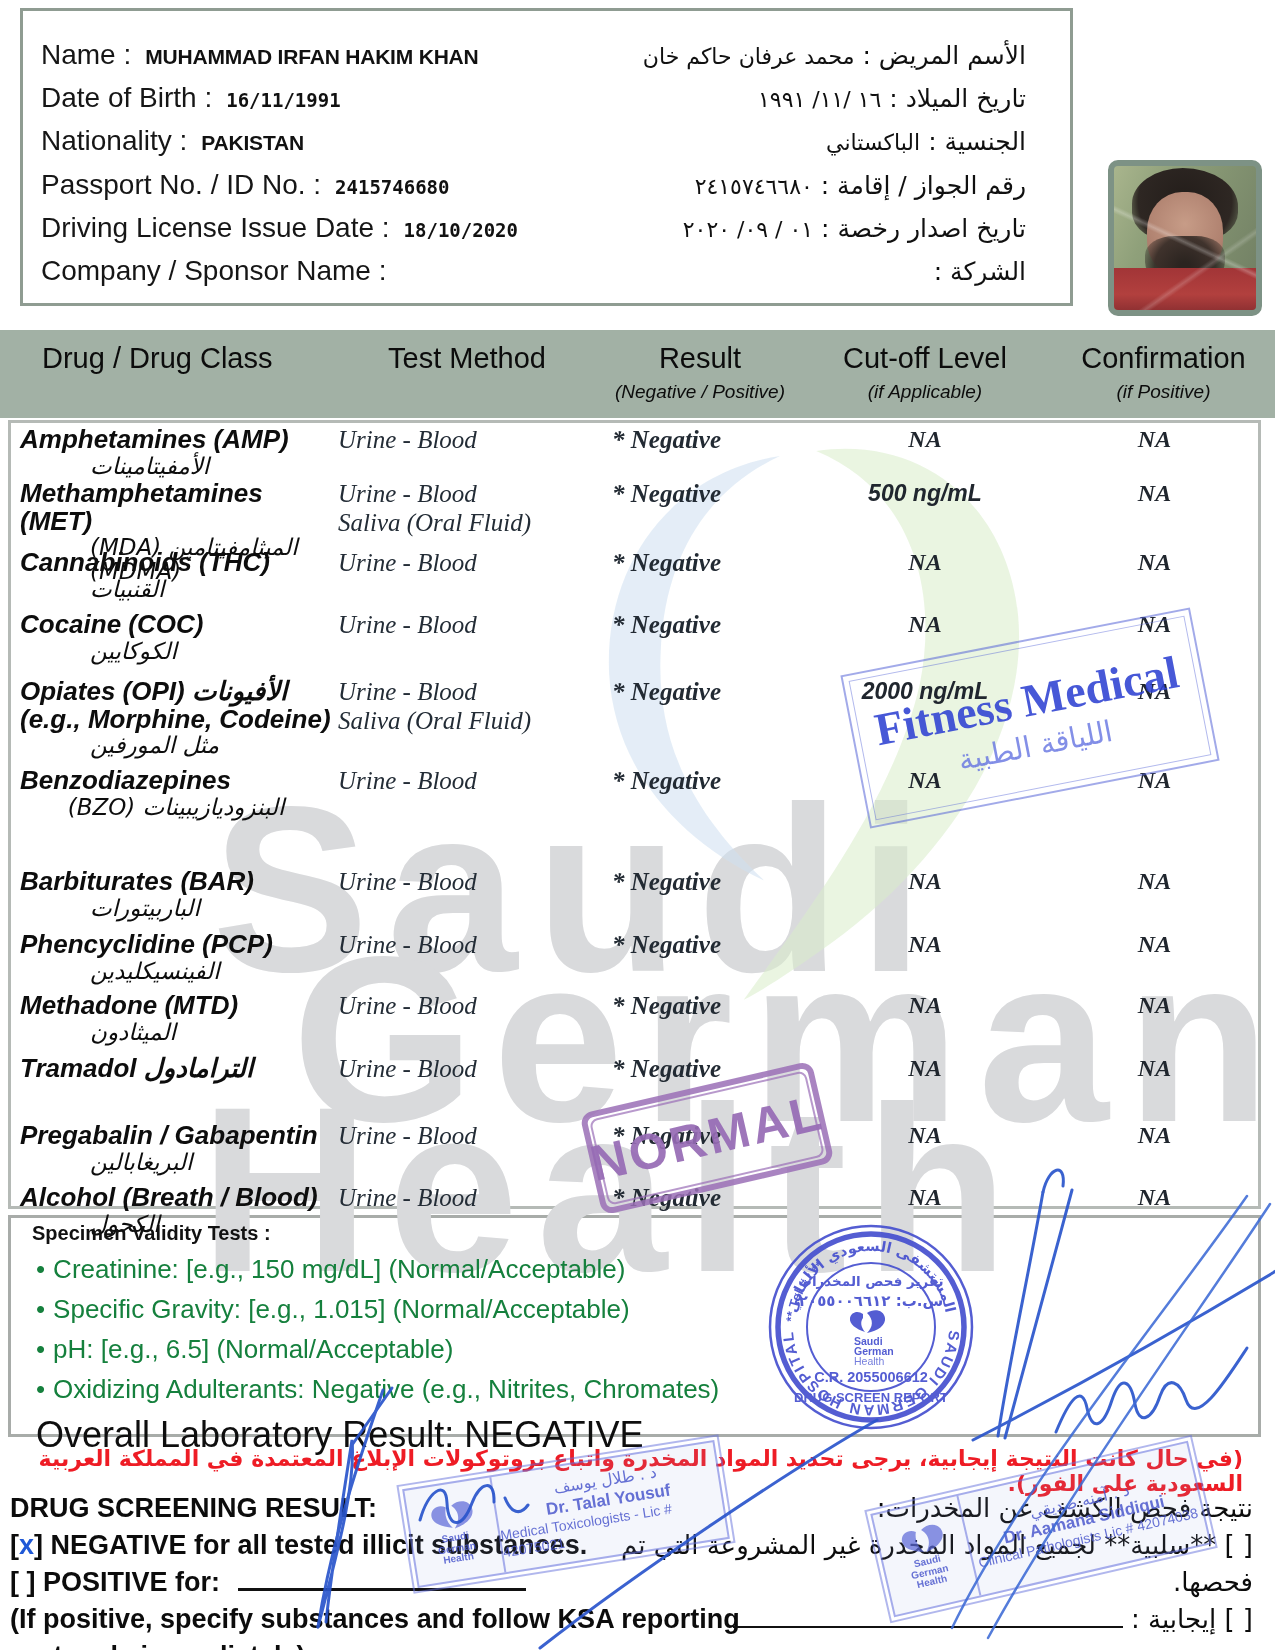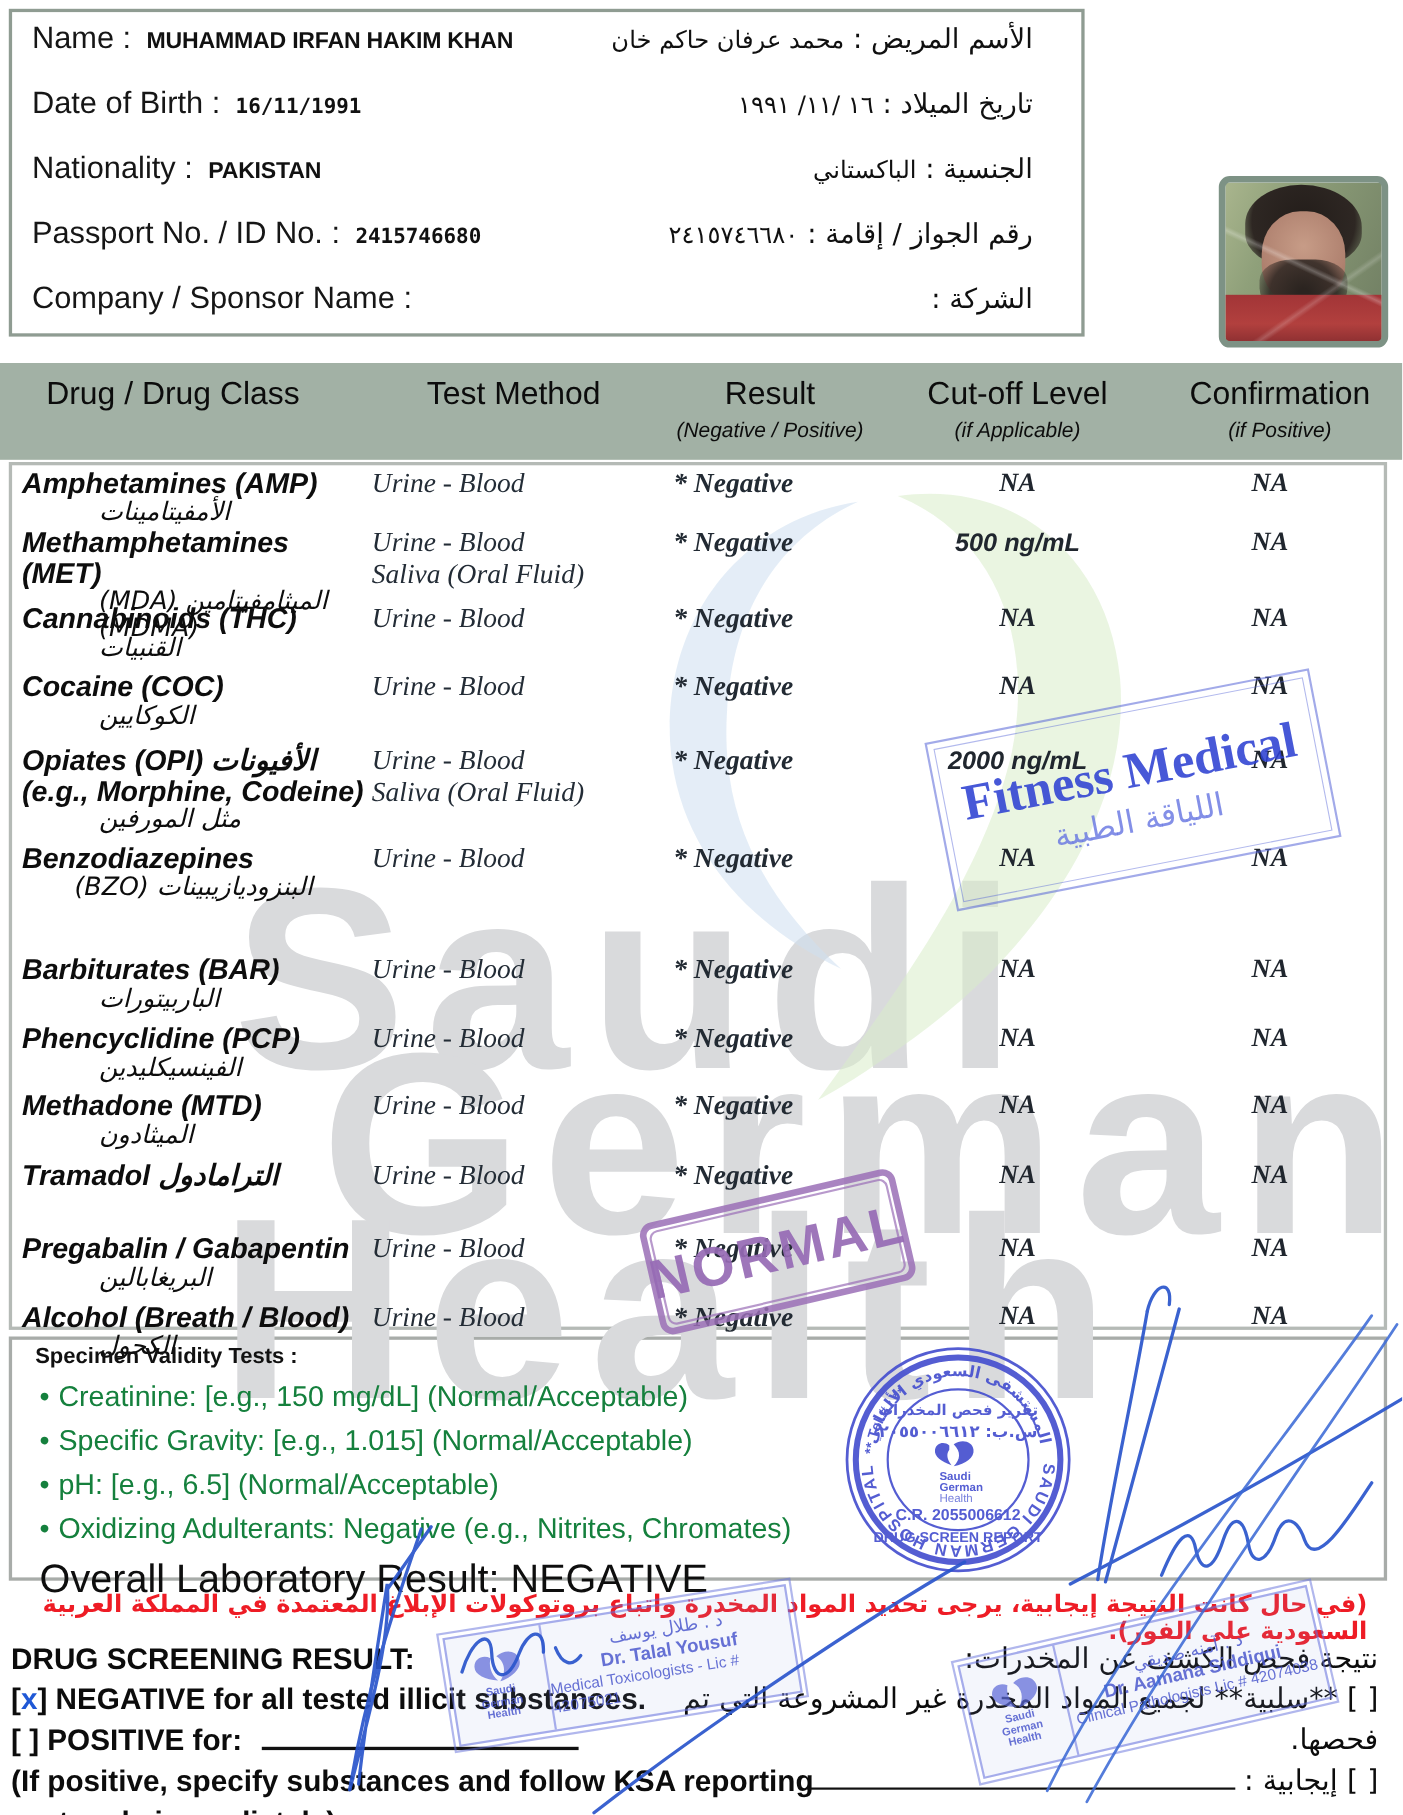--- a/index.html
+++ b/index.html
@@ -1,23 +1,23 @@
 <!DOCTYPE html>
 <html><head>
 <meta charset="utf-8">
 <style>
   html,body{margin:0;padding:0;background:#fff;}
   .page{position:relative;width:1275px;height:1650px;background:#fff;overflow:hidden;
         font-family:"Liberation Sans","DejaVu Sans",sans-serif;color:#111;}
   .ar{font-family:"DejaVu Sans",sans-serif;}
 
   
-  .info-box{position:absolute;left:8px;top:8px;width:978px;height:298px;
+  .info-box{position:absolute;left:20px;top:8px;width:1053px;height:298px;
             border:3px solid #8f9c92;background:#fff;display:flex;flex-direction:column;
-            justify-content:space-between;padding:8px 0 16px 0;box-sizing:border-box;z-index:2;}
+            justify-content:space-between;padding:28px 0 16px 0;box-sizing:border-box;z-index:2;}
   .p-row{display:flex;justify-content:space-between;align-items:baseline;padding:0 44px 0 18px;}
   .p-en{font-size:28px;color:#161616;white-space:nowrap;}
   .p-val{margin-left:14px;}
   .p-val.caps{font-size:21px;font-weight:700;letter-spacing:-0.2px;}
   .p-val.mono{font-family:"DejaVu Sans Mono",monospace;font-size:19px;font-weight:700;}
   .p-ar{font-size:25px;direction:rtl;white-space:nowrap;color:#101010;}
   .p-ar .p-arval{font-size:22px;}
 
   
   .photo{position:absolute;left:1108px;top:160px;width:142px;height:144px;border:6px solid #7d9285;
@@ -155,20 +155,24 @@
           <div><span class="p-en">Date of Birth :</span><span class="p-val mono">16/11/1991</span></div>
           <div class="p-ar ar"><span>تاريخ الميلاد :</span> <span class="p-arval">١٦ /١١/ ١٩٩١</span></div>
         </div>
         <div class="p-row">
           <div><span class="p-en">Nationality :</span><span class="p-val caps">PAKISTAN</span></div>
           <div class="p-ar ar"><span>الجنسية :</span> <span class="p-arval">الباكستاني</span></div>
         </div>
         <div class="p-row">
           <div><span class="p-en">Passport No. / ID No. :</span><span class="p-val mono">2415746680</span></div>
           <div class="p-ar ar"><span>رقم الجواز / إقامة :</span> <span class="p-arval">٢٤١٥٧٤٦٦٨٠</span></div>
+        </div>
+        <div class="p-row">
+          <div><span class="p-en">Driving License Issue Date :</span><span class="p-val mono">18/10/2020</span></div>
+          <div class="p-ar ar"><span>تاريخ اصدار رخصة :</span> <span class="p-arval">٠١ / ٠٩/ ٢٠٢٠</span></div>
         </div>
         <div class="p-row">
           <div><span class="p-en">Company / Sponsor Name :</span><span class="p-val caps"></span></div>
           <div class="p-ar ar"><span>الشركة :</span> <span class="p-arval"></span></div>
         </div>
       </div>
   </div>
 
   <div class="photo">
     <div class="hair"></div>

